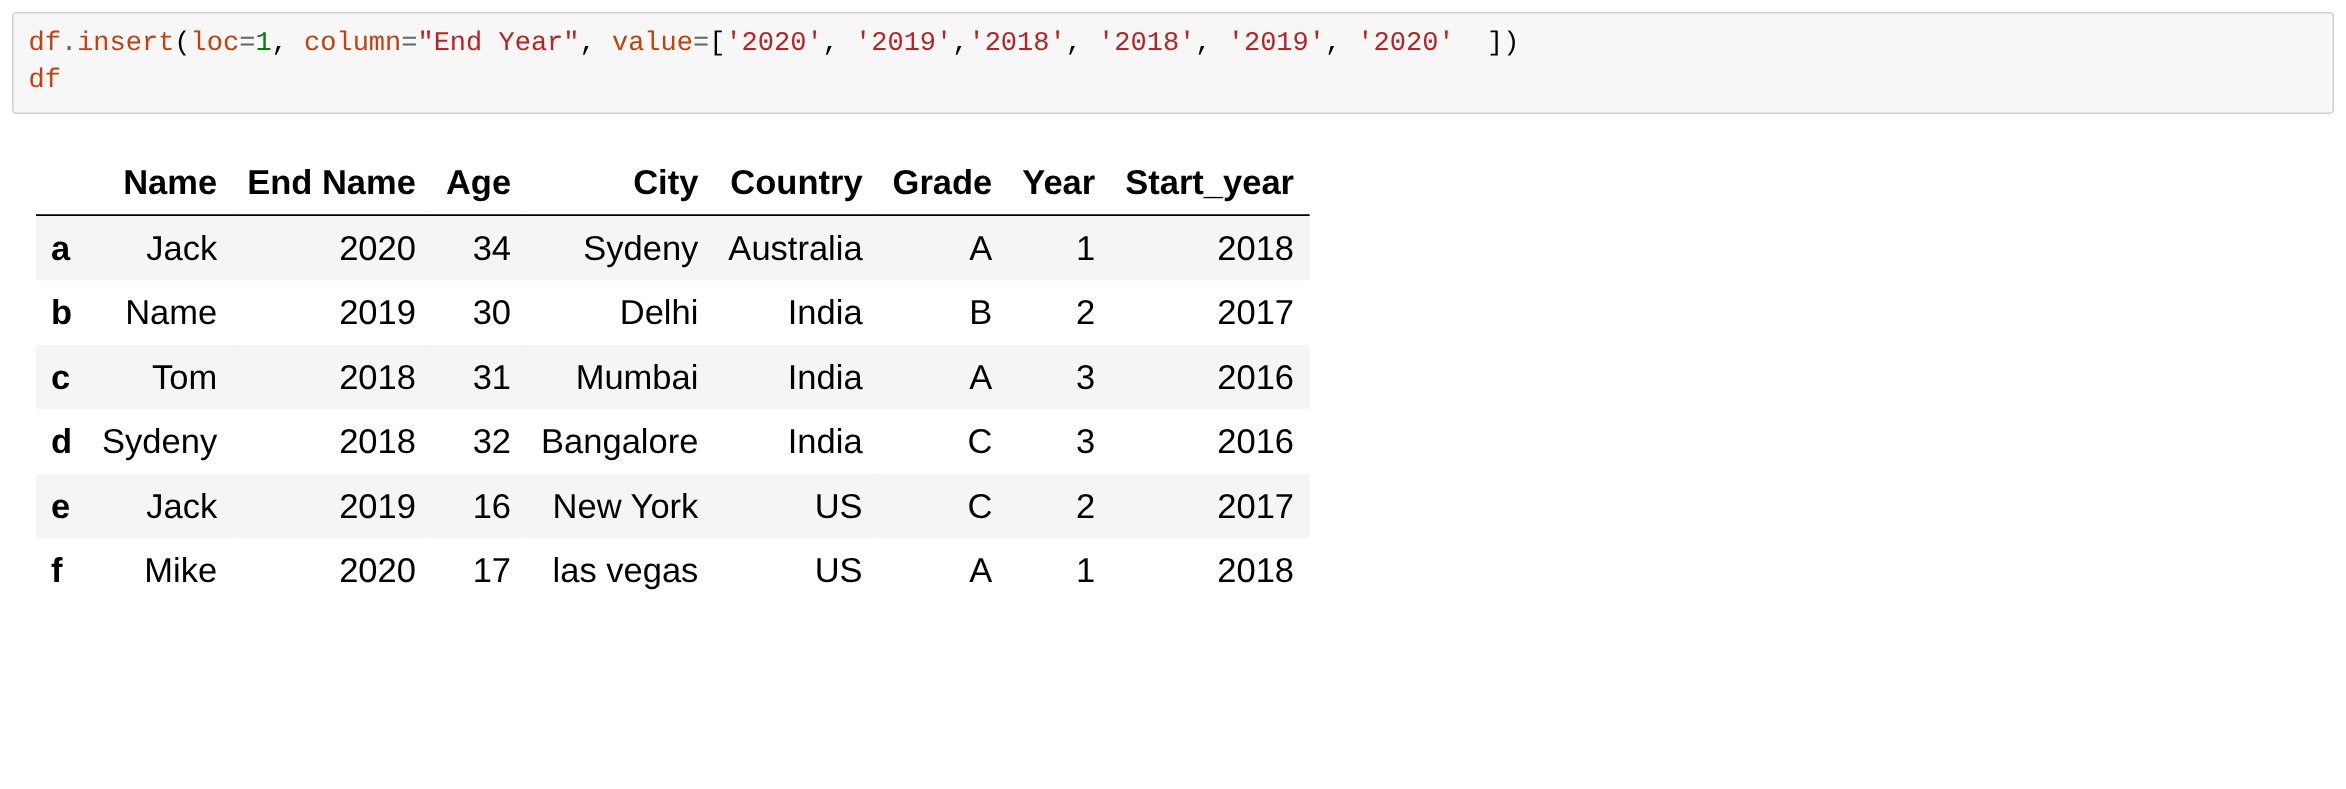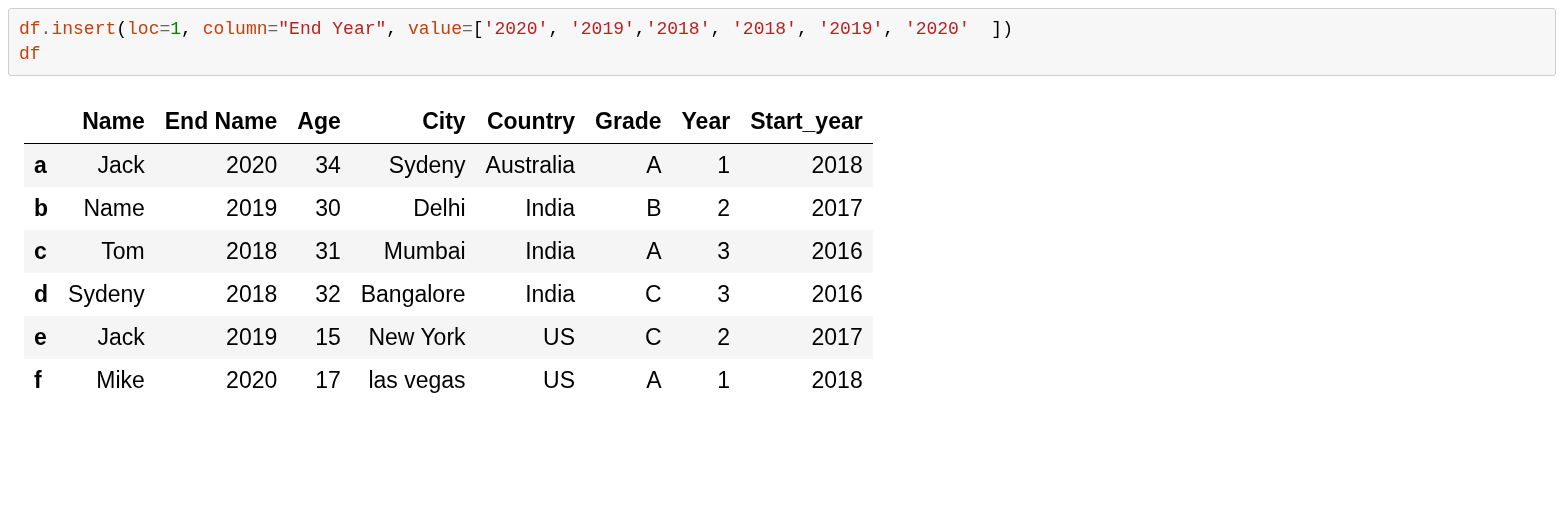--- a/index.html
+++ b/index.html
@@ -124,21 +124,21 @@
         <td>Bangalore</td>
         <td>India</td>
         <td>C</td>
         <td>3</td>
         <td>2016</td>
       </tr>
       <tr>
         <th>e</th>
         <td>Jack</td>
         <td>2019</td>
-        <td>15</td>
+        <td>16</td>
         <td>New York</td>
         <td>US</td>
         <td>C</td>
         <td>2</td>
         <td>2017</td>
       </tr>
       <tr>
         <th>f</th>
         <td>Mike</td>
         <td>2020</td>

